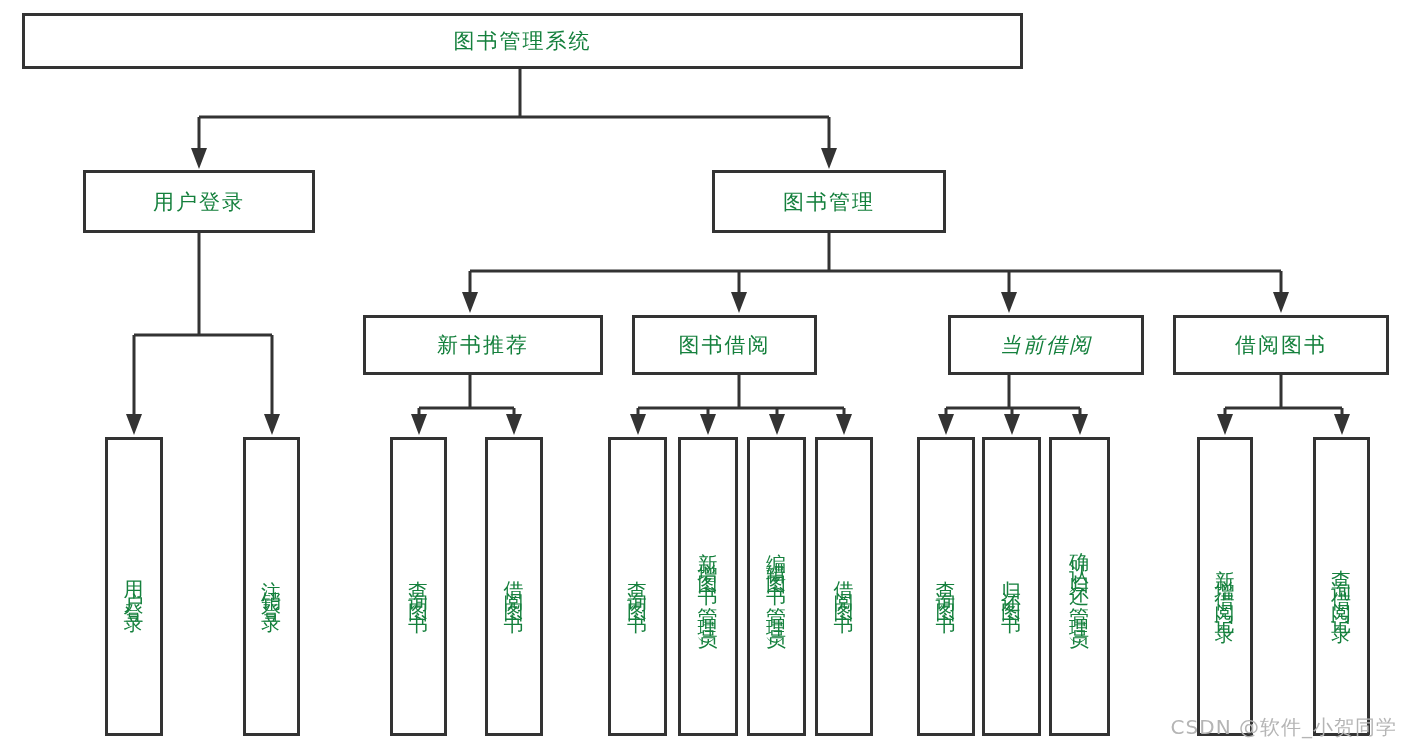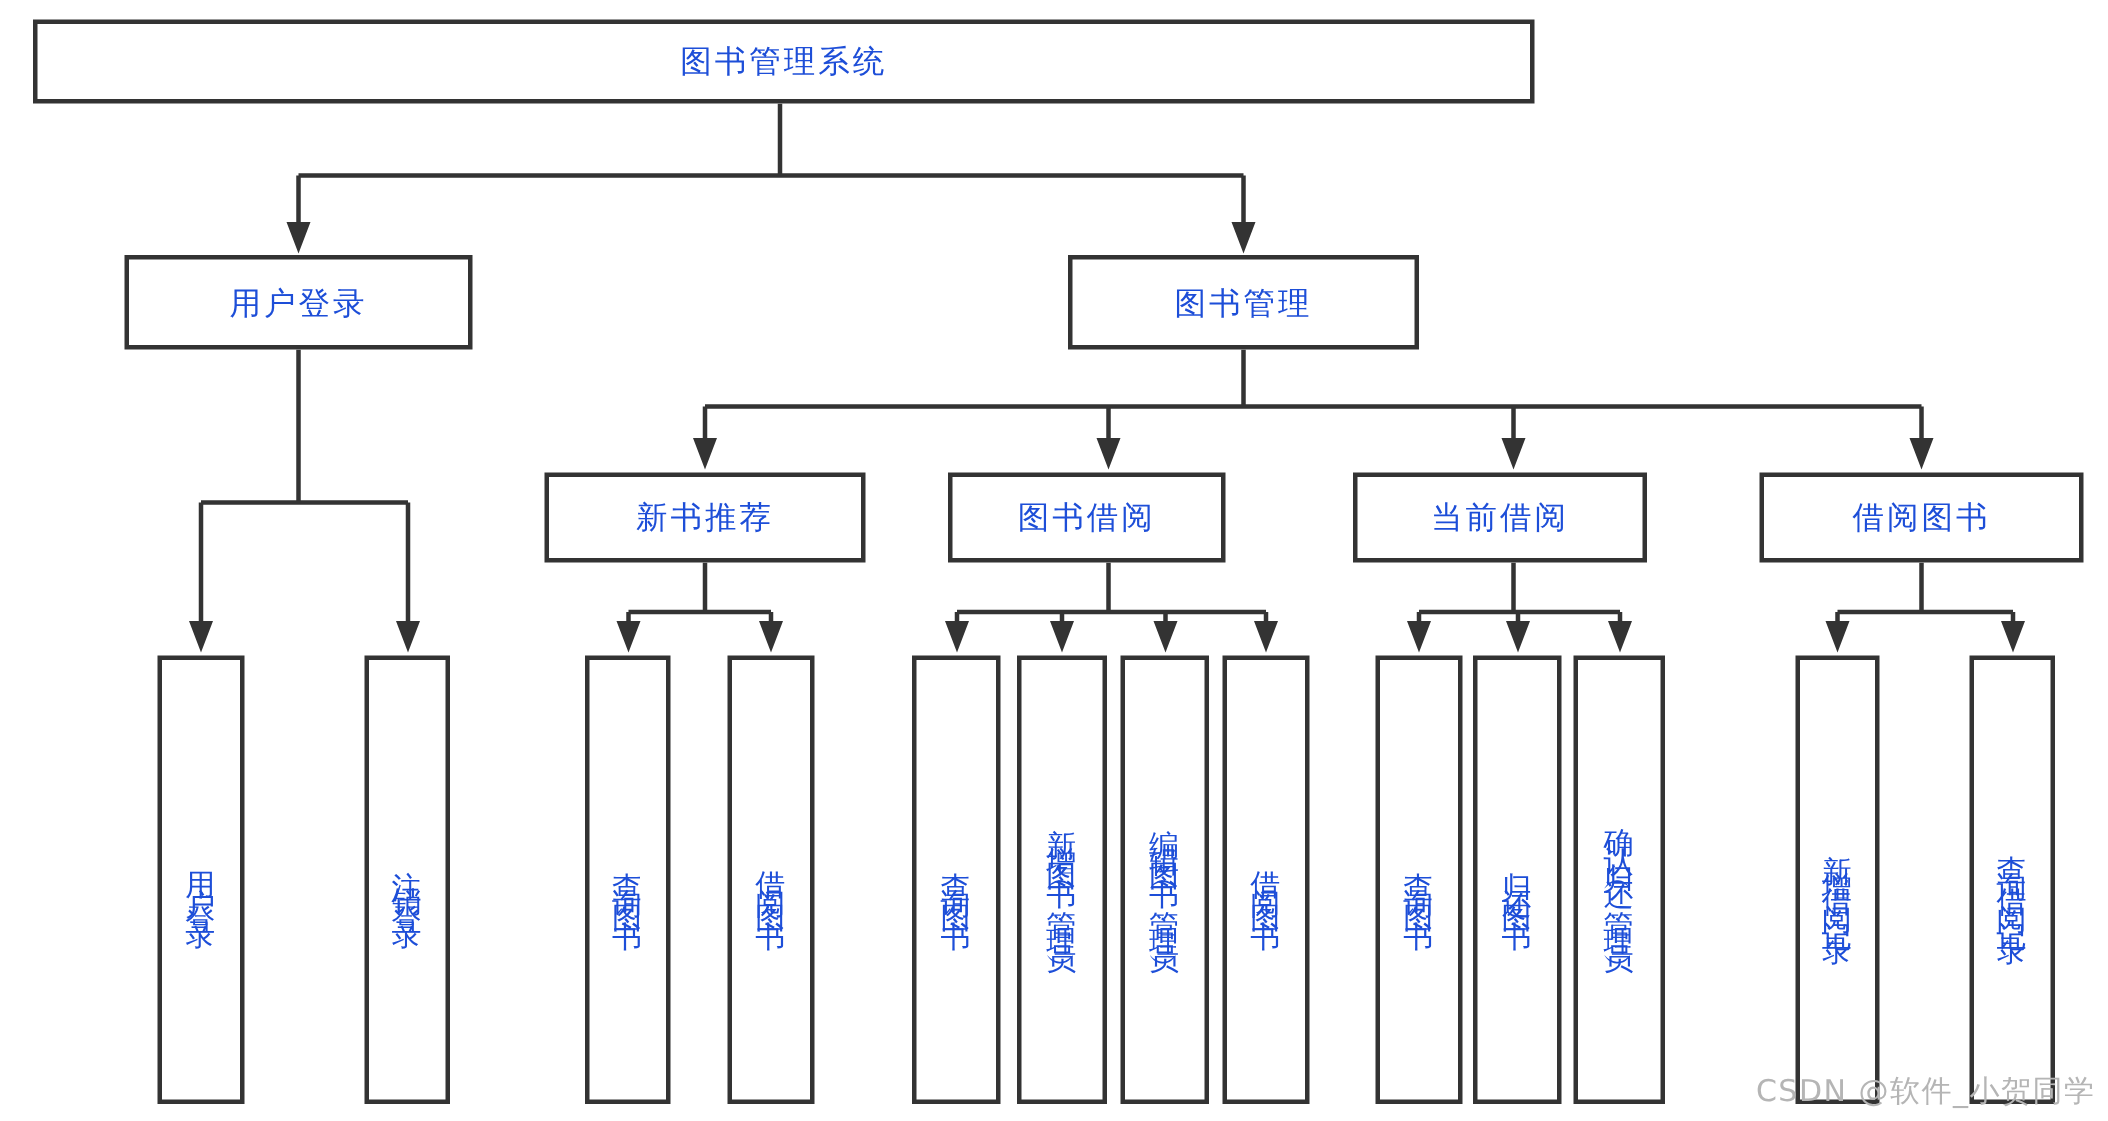--- a/index.html
+++ b/index.html
@@ -21,21 +21,21 @@
     top: 0;
   }
   .box {
     position: absolute;
     box-sizing: border-box;
     border: 3px solid #333333;
     background: #ffffff;
     display: flex;
     align-items: center;
     justify-content: center;
-    color: #1d4ed8;
+    color: #15803d;
   }
   .root-box {
     left: 22px;
     top: 13px;
     width: 1001px;
     height: 56px;
     font-size: 21px;
     letter-spacing: 2px;
   }
   .l2 {
@@ -109,27 +109,27 @@
     <span>图书管理系统</span>
   </div>
 
   <div class="box l2" style="left:83px;width:232px;">
     <span>用户登录</span>
   </div>
   <div class="box l2" style="left:712px;width:234px;">
     <span>图书管理</span>
   </div>
 
-  <div class="box l3" style="left:363px;width:214px;">
+  <div class="box l3" style="left:363px;width:240px;">
     <span>新书推荐</span>
   </div>
   <div class="box l3" style="left:632px;width:185px;">
     <span>图书借阅</span>
   </div>
-  <div class="box l3" style="left:902px;width:196px;">
+  <div class="box l3" style="left:948px;width:196px;font-style:italic;">
     <span>当前借阅</span>
   </div>
   <div class="box l3" style="left:1173px;width:216px;">
     <span>借阅图书</span>
   </div>
 
   <div class="box leaf" style="left:105px;width:58px;">
     <span>用户登录</span>
   </div>
   <div class="box leaf" style="left:243px;width:57px;">

